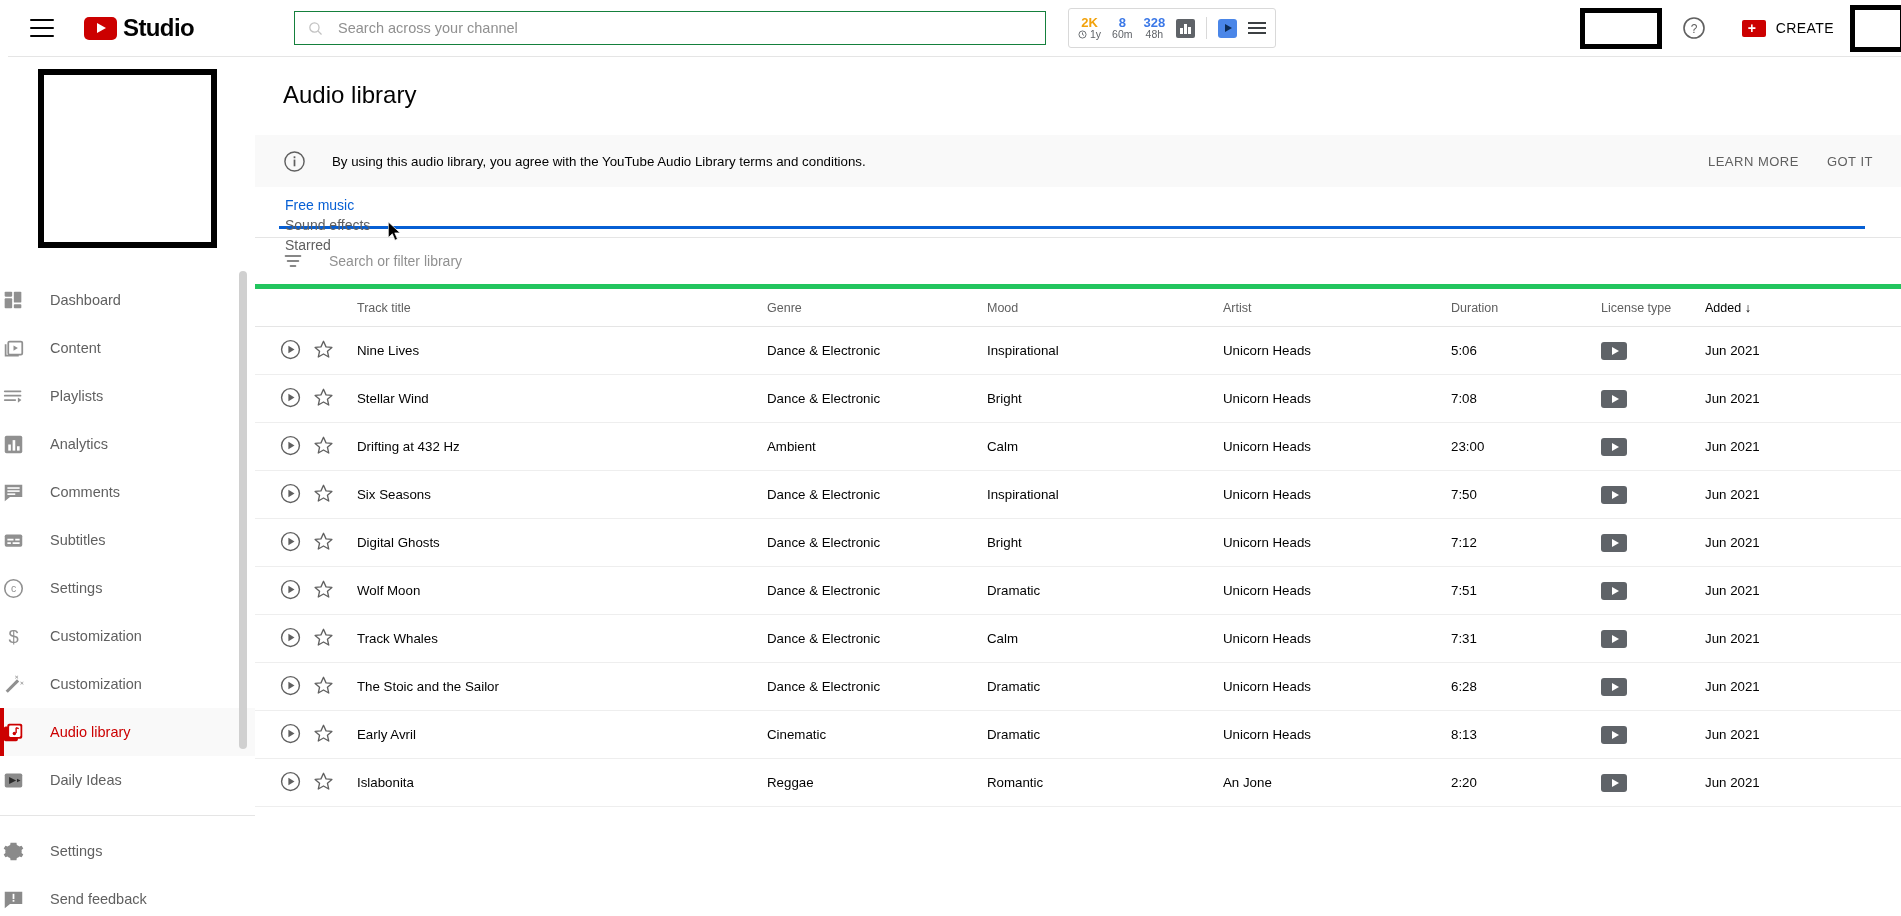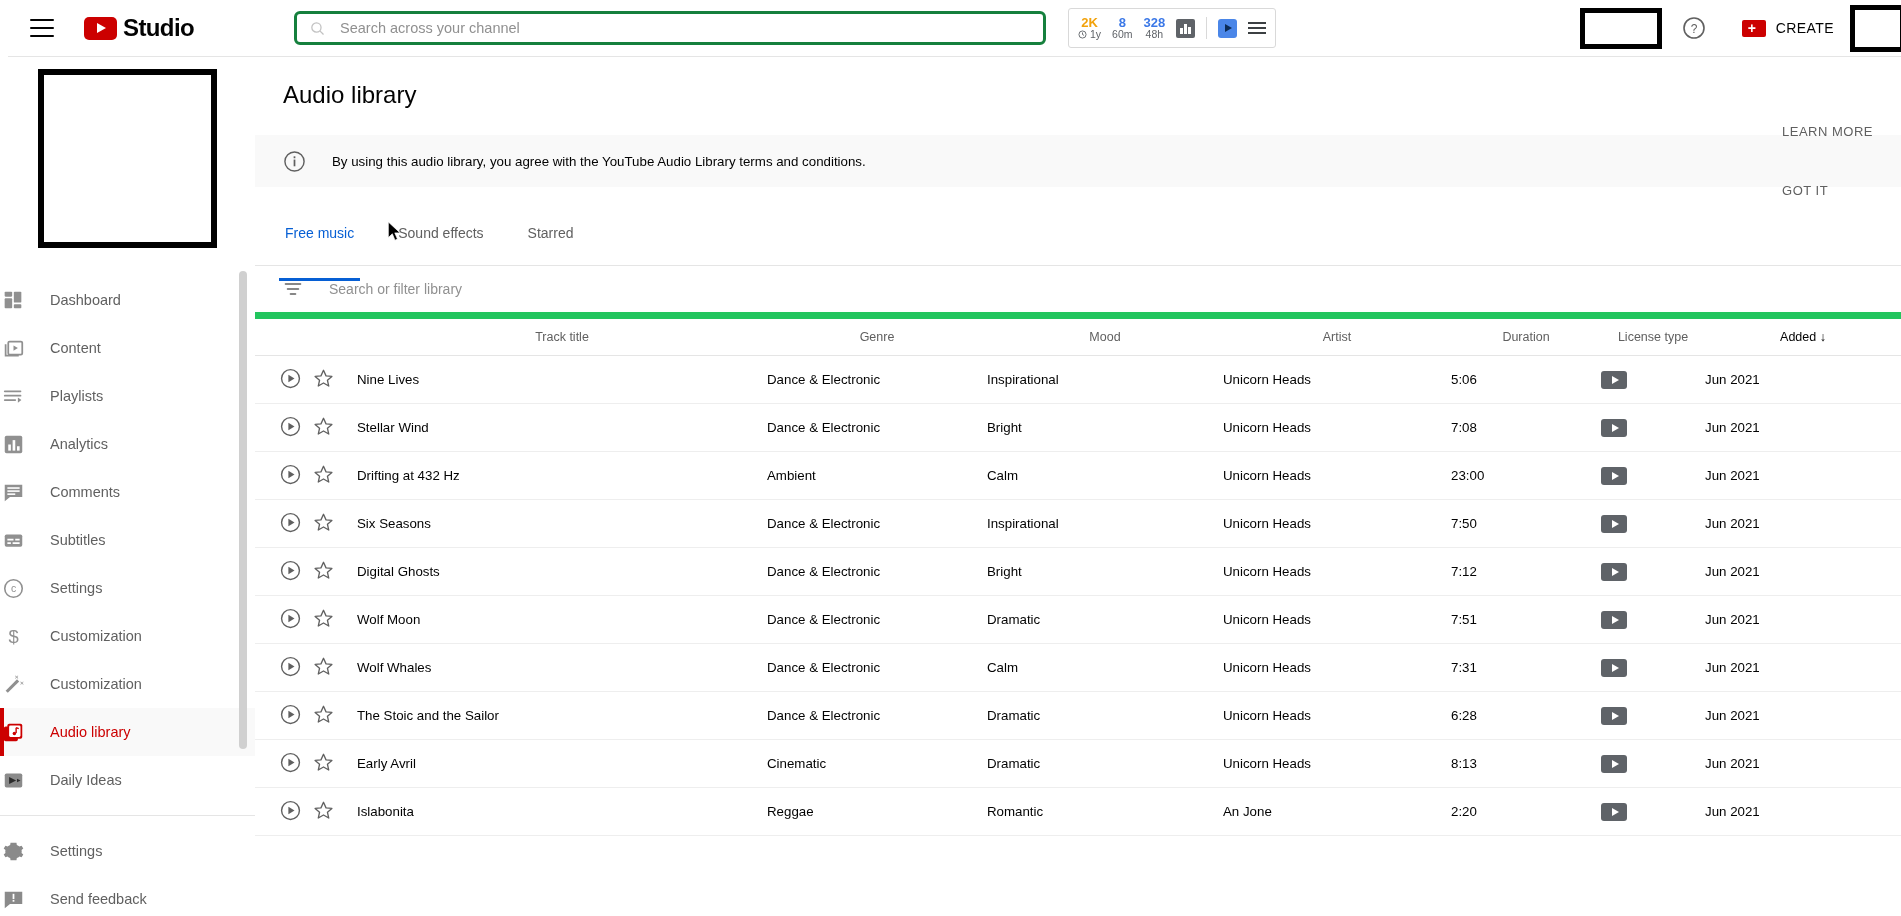--- a/index.html
+++ b/index.html
@@ -38,21 +38,21 @@
     margin-left: 2px;
   }
   .brand-text {
     margin-left: 6px; font-size: 24px; font-weight: 700;
     letter-spacing: -0.6px; color: #030303;
   }
 
   .search-wrap {
     margin-left: 100px;
     width: 752px; height: 34px;
-    border: 3px solid #15803d; border-radius: 6px;
+    border: 1px solid #15803d; border-radius: 0;
     display: flex; align-items: center; padding: 0 12px;
     background: #fff;
   }
   .search-ico { width: 17px; height: 17px; flex: none; opacity: .55; }
   .search-input {
     border: none; outline: none; flex: 1;
     margin-left: 14px; font-size: 14.5px;
     font-family: "Liberation Sans", sans-serif;
     color: #606060; background: transparent;
   }
@@ -143,27 +143,27 @@
   
   .main { position: absolute; top: 57px; left: 255px; width: 1646px; height: 859px; background: #fff; }
   .page-title { font-size: 24px; font-weight: 400; color: #030303; padding: 24px 0 0 28px; }
 
   .notice {
     margin: 26px 0 0 0; height: 52px; background: #f9f9f9;
     display: flex; align-items: center; padding: 0 28px;
   }
   .notice .info-ico { width: 23px; height: 23px; flex: none; }
   .notice .txt { margin-left: 26px; font-size: 13.3px; color: #030303; }
-  .notice .acts { margin-left: auto; display: flex; gap: 44px; flex-direction: column; }
+  .notice .acts { margin-left: auto; display: flex; gap: 28px; }
   .notice .act {
     font-size: 13px; font-weight: 500; letter-spacing: .5px;
     color: #606060; cursor: pointer;
   }
 
-  .tabs { display: flex; padding-left: 28px; margin-top: 34px; height: 44px; }
+  .tabs { display: flex; padding-left: 28px; margin-top: 6px; height: 44px; flex-direction: column; }
   .tab {
     font-size: 14px; color: #606060; cursor: pointer;
     padding: 0 2px; margin-right: 40px; position: relative;
     display: flex; align-items: flex-start; padding-top: 4px;
   }
   .tab.active { color: #065fd4; }
   .tab.active::after {
     content:''; position:absolute; left:-4px; right:-4px; bottom: -16px;
     height: 3px; background: #065fd4;
   }
@@ -180,22 +180,22 @@
     border: none; outline: none; margin-left: 26px; flex: 1;
     font-size: 14px; color: #606060; font-family: "Liberation Sans", sans-serif;
     background: transparent;
   }
   .filter-input::placeholder { color: #909090; }
 
   
   table.tracks { width: 100%; border-collapse: collapse; table-layout: fixed; }
   table.tracks th {
     font-size: 12.5px; font-weight: 400; color: #606060;
-    text-align: center; height: 40px; vertical-align: middle;
-    border-top: 7px solid #22c55e; border-bottom: 1px solid #e5e5e5;
+    text-align: left; height: 40px; vertical-align: middle;
+    border-top: 5px solid #22c55e; border-bottom: 1px solid #e5e5e5;
   }
   table.tracks th.sorted { color: #030303; font-weight: 500; }
   table.tracks td {
     font-size: 13.3px; color: #030303; height: 48px;
     vertical-align: middle; border-bottom: 1px solid #eee;
   }
   .c-play  { width: 58px;  padding-left: 25px; }
   .c-star  { width: 44px; }
   .c-title { width: 410px; }
   .c-genre { width: 220px; }
@@ -627,21 +627,21 @@
           <td class="c-added">Jun 2021</td>
         </tr>
         <tr>
           <td class="c-play"><svg class="play-btn" viewBox="0 0 24 24">
               <circle cx="12" cy="12" r="10.2" fill="none" stroke="#606060" stroke-width="1.6"></circle>
               <path d="M9.6 7.6 L16.6 12 L9.6 16.4 Z" fill="#606060"></path>
             </svg></td>
           <td class="c-star"><svg class="star-btn" viewBox="0 0 24 24">
               <path d="M12 2.6 L14.9 9 L21.6 9.6 L16.5 14 L18 20.6 L12 17.1 L6 20.6 L7.5 14 L2.4 9.6 L9.1 9 Z" fill="none" stroke="#606060" stroke-width="1.5" stroke-linejoin="round"></path>
             </svg></td>
-          <td class="c-title">Wolf Whales</td>
+          <td class="c-title">Track Whales</td>
           <td class="c-genre">Dance &amp; Electronic</td>
           <td class="c-mood">Calm</td>
           <td class="c-artist">Unicorn Heads</td>
           <td class="c-dur">7:31</td>
           <td class="c-lic">
             <span class="yt-badge">
               <span class="tri"></span>
             </span>
           </td>
           <td class="c-added">Jun 2021</td>

